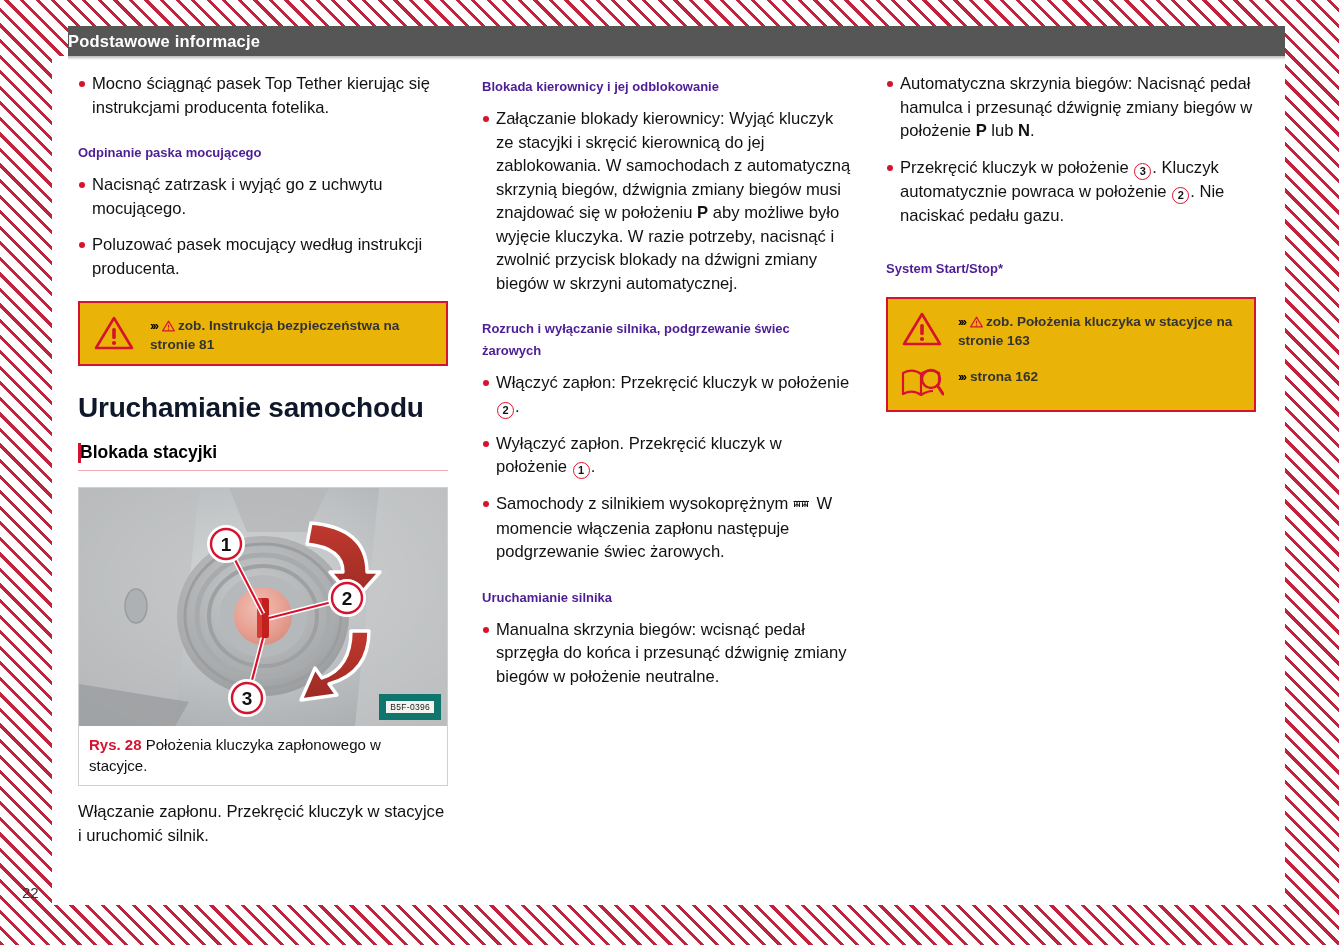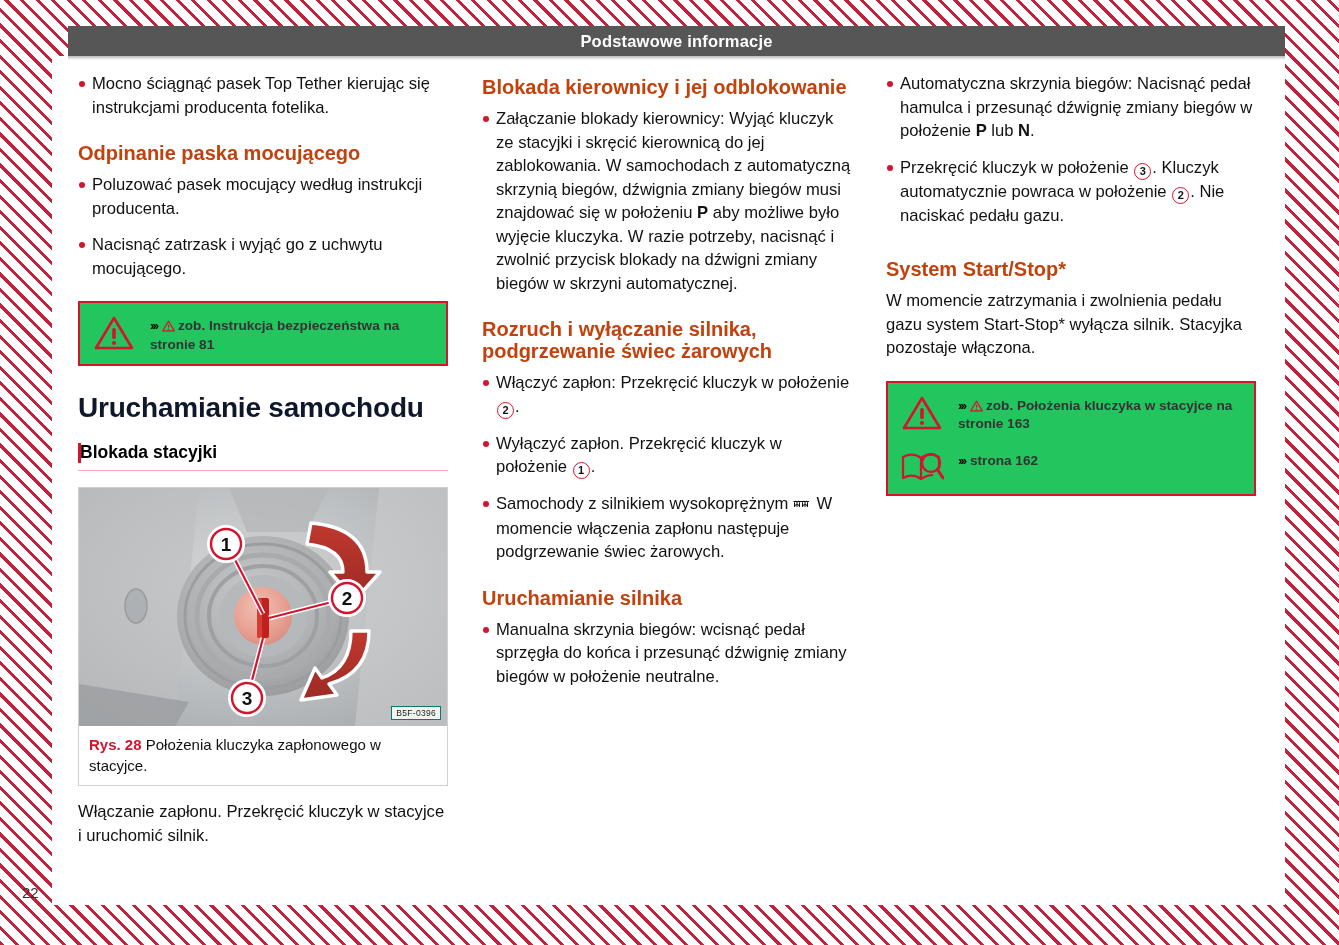--- a/index.html
+++ b/index.html
@@ -31,21 +31,21 @@
   #notch-tl{
     position:absolute;left:52px;top:56px;width:26px;height:26px;
     background:linear-gradient(45deg,#ffffff 0 50%,transparent 50% 100%);
     z-index:3;pointer-events:none;
   }
   
   #headerbar{
     position:absolute;left:68px;top:26px;width:1217px;height:30px;
     background:#565656;
     z-index:4;
-    display:flex;align-items:center;justify-content:center;
+    display:flex;align-items:center;
   }
   #headerbar .title{
     color:#ffffff;font-size:16.5px;font-weight:bold;letter-spacing:.2px;
   }
   #headerbar-shadow{
     position:absolute;left:68px;top:56px;width:1217px;height:4px;
     background:linear-gradient(#b9b9b9,#ffffff);
     z-index:4;
   }
   
@@ -66,21 +66,21 @@
   }
   .bullet{
     position:relative;padding-left:14px;
   }
   .bullet::before{
     content:"";position:absolute;left:1px;top:9px;
     width:6px;height:6px;border-radius:50%;
     background:#d6132f;
   }
   h3.sub{
-    font-size:20px;line-height:22px;font-weight:bold;color:#c2410c;
+    font-size:13px;line-height:22px;font-weight:bold;color:#4c1d95;
     margin:4px 0 9px 0;
   }
   .spacer-s{height:6px;}
   .spacer-m{height:14px;}
 
   
   h1.sectiontitle{
     font-size:28px;font-weight:bold;color:#0f172a;
     margin:26px 0 18px 0;line-height:32px;
     letter-spacing:-.2px;
@@ -99,21 +99,21 @@
   .secthead span{
     font-size:17.5px;font-weight:bold;color:#000000;
   }
 
   
   .notebox{
     border:2px solid #d6132f;
     padding:10px 12px 10px 12px;
     margin:2px 0 0 0;
     display:flex;flex-direction:column;gap:14px;
-    background:#22c55e;
+    background:#eab308;
   }
   .noterow{display:flex;align-items:flex-start;gap:14px;}
   .noteicon{flex:0 0 auto;width:44px;display:flex;justify-content:center;padding-top:2px;}
   .notetext{
     font-size:13.6px;line-height:18.5px;font-weight:bold;color:#333333;
     padding-top:4px;
   }
   .chev{color:#000000;font-weight:bold;letter-spacing:-2px;margin-right:5px;font-size:13px;}
   .inline-warn{vertical-align:-2px;margin-right:3px;}
 
@@ -128,21 +128,21 @@
     position:relative;width:368px;height:238px;overflow:hidden;
     background:#b9bbbd;
   }
   .figcaption{
     font-size:15px;line-height:21px;color:#111111;
     padding:8px 10px 9px 10px;
   }
   .figcaption b{color:#d6132f;font-weight:bold;}
   .imgcode{
     position:absolute;right:6px;bottom:6px;
-    background:#f3f3ef;border:1px solid #0f766e;
+    background:#f3f3ef;border:7px solid #0f766e;
     font-family:"Liberation Sans", sans-serif;
     font-size:8.5px;color:#222;padding:1px 4px;letter-spacing:.3px;
   }
   
   .cnum{
     display:inline-block;
     width:15px;height:15px;line-height:14px;
     border:1.4px solid #d6132f;border-radius:50%;
     font-size:11px;font-weight:bold;text-align:center;color:#111;
     vertical-align:-2px;
@@ -172,22 +172,22 @@
 
 <div id="cols">
 
   <div class="col" id="col1">
 
     <div class="para bullet">Mocno ściągnąć pasek Top Tether kierując się instrukcjami producenta fotelika.</div>
 
     <div class="spacer-s"></div>
     <h3 class="sub">Odpinanie paska mocującego</h3>
 
+    <div class="para bullet">Nacisnąć zatrzask i wyjąć go z uchwytu mocującego.</div>
     <div class="para bullet">Poluzować pasek mocujący według instrukcji producenta.</div>
-    <div class="para bullet">Nacisnąć zatrzask i wyjąć go z uchwytu mocującego.</div>
 
     <div class="spacer-s"></div>
     <div class="notebox">
       <div class="noterow">
         <div class="noteicon">
           <svg width="40" height="36" viewBox="0 0 40 36" aria-hidden="true">
             <path d="M20 3 L38 33 L2 33 Z" fill="none" stroke="#d6132f" stroke-width="2.6" stroke-linejoin="round"></path>
             <rect x="18.2" y="13" width="3.6" height="11" rx="1.6" fill="#d6132f"></rect>
             <circle cx="20" cy="28" r="2.1" fill="#d6132f"></circle>
           </svg>
@@ -310,21 +310,20 @@
   </div>
 
   <div class="col" id="col3">
     <div class="para bullet"><span>Automatyczna skrzynia biegów: Nacisnąć pedał hamulca i przesunąć dźwignię zmiany biegów w położenie </span><b class="bold">P</b><span> lub </span><b class="bold">N</b><span>.</span></div>
 
     <div class="para bullet"><span>Przekręcić kluczyk w położenie </span><span class="cnum">3</span><span>. Kluczyk automatycznie powraca w położenie </span><span class="cnum">2</span><span>. Nie naciskać pedału gazu.</span></div>
 
     <div class="spacer-m"></div>
     <h3 class="sub">System Start/Stop*</h3>
 
-    <div class="para">W momencie zatrzymania i zwolnienia pedału gazu system Start-Stop* wyłącza silnik. Stacyjka pozostaje włączona.</div>
 
     <div class="spacer-s"></div>
     <div class="notebox">
       <div class="noterow">
         <div class="noteicon">
           <svg width="40" height="36" viewBox="0 0 40 36" aria-hidden="true">
             <path d="M20 3 L38 33 L2 33 Z" fill="none" stroke="#d6132f" stroke-width="2.6" stroke-linejoin="round"></path>
             <rect x="18.2" y="13" width="3.6" height="11" rx="1.6" fill="#d6132f"></rect>
             <circle cx="20" cy="28" r="2.1" fill="#d6132f"></circle>
           </svg>

